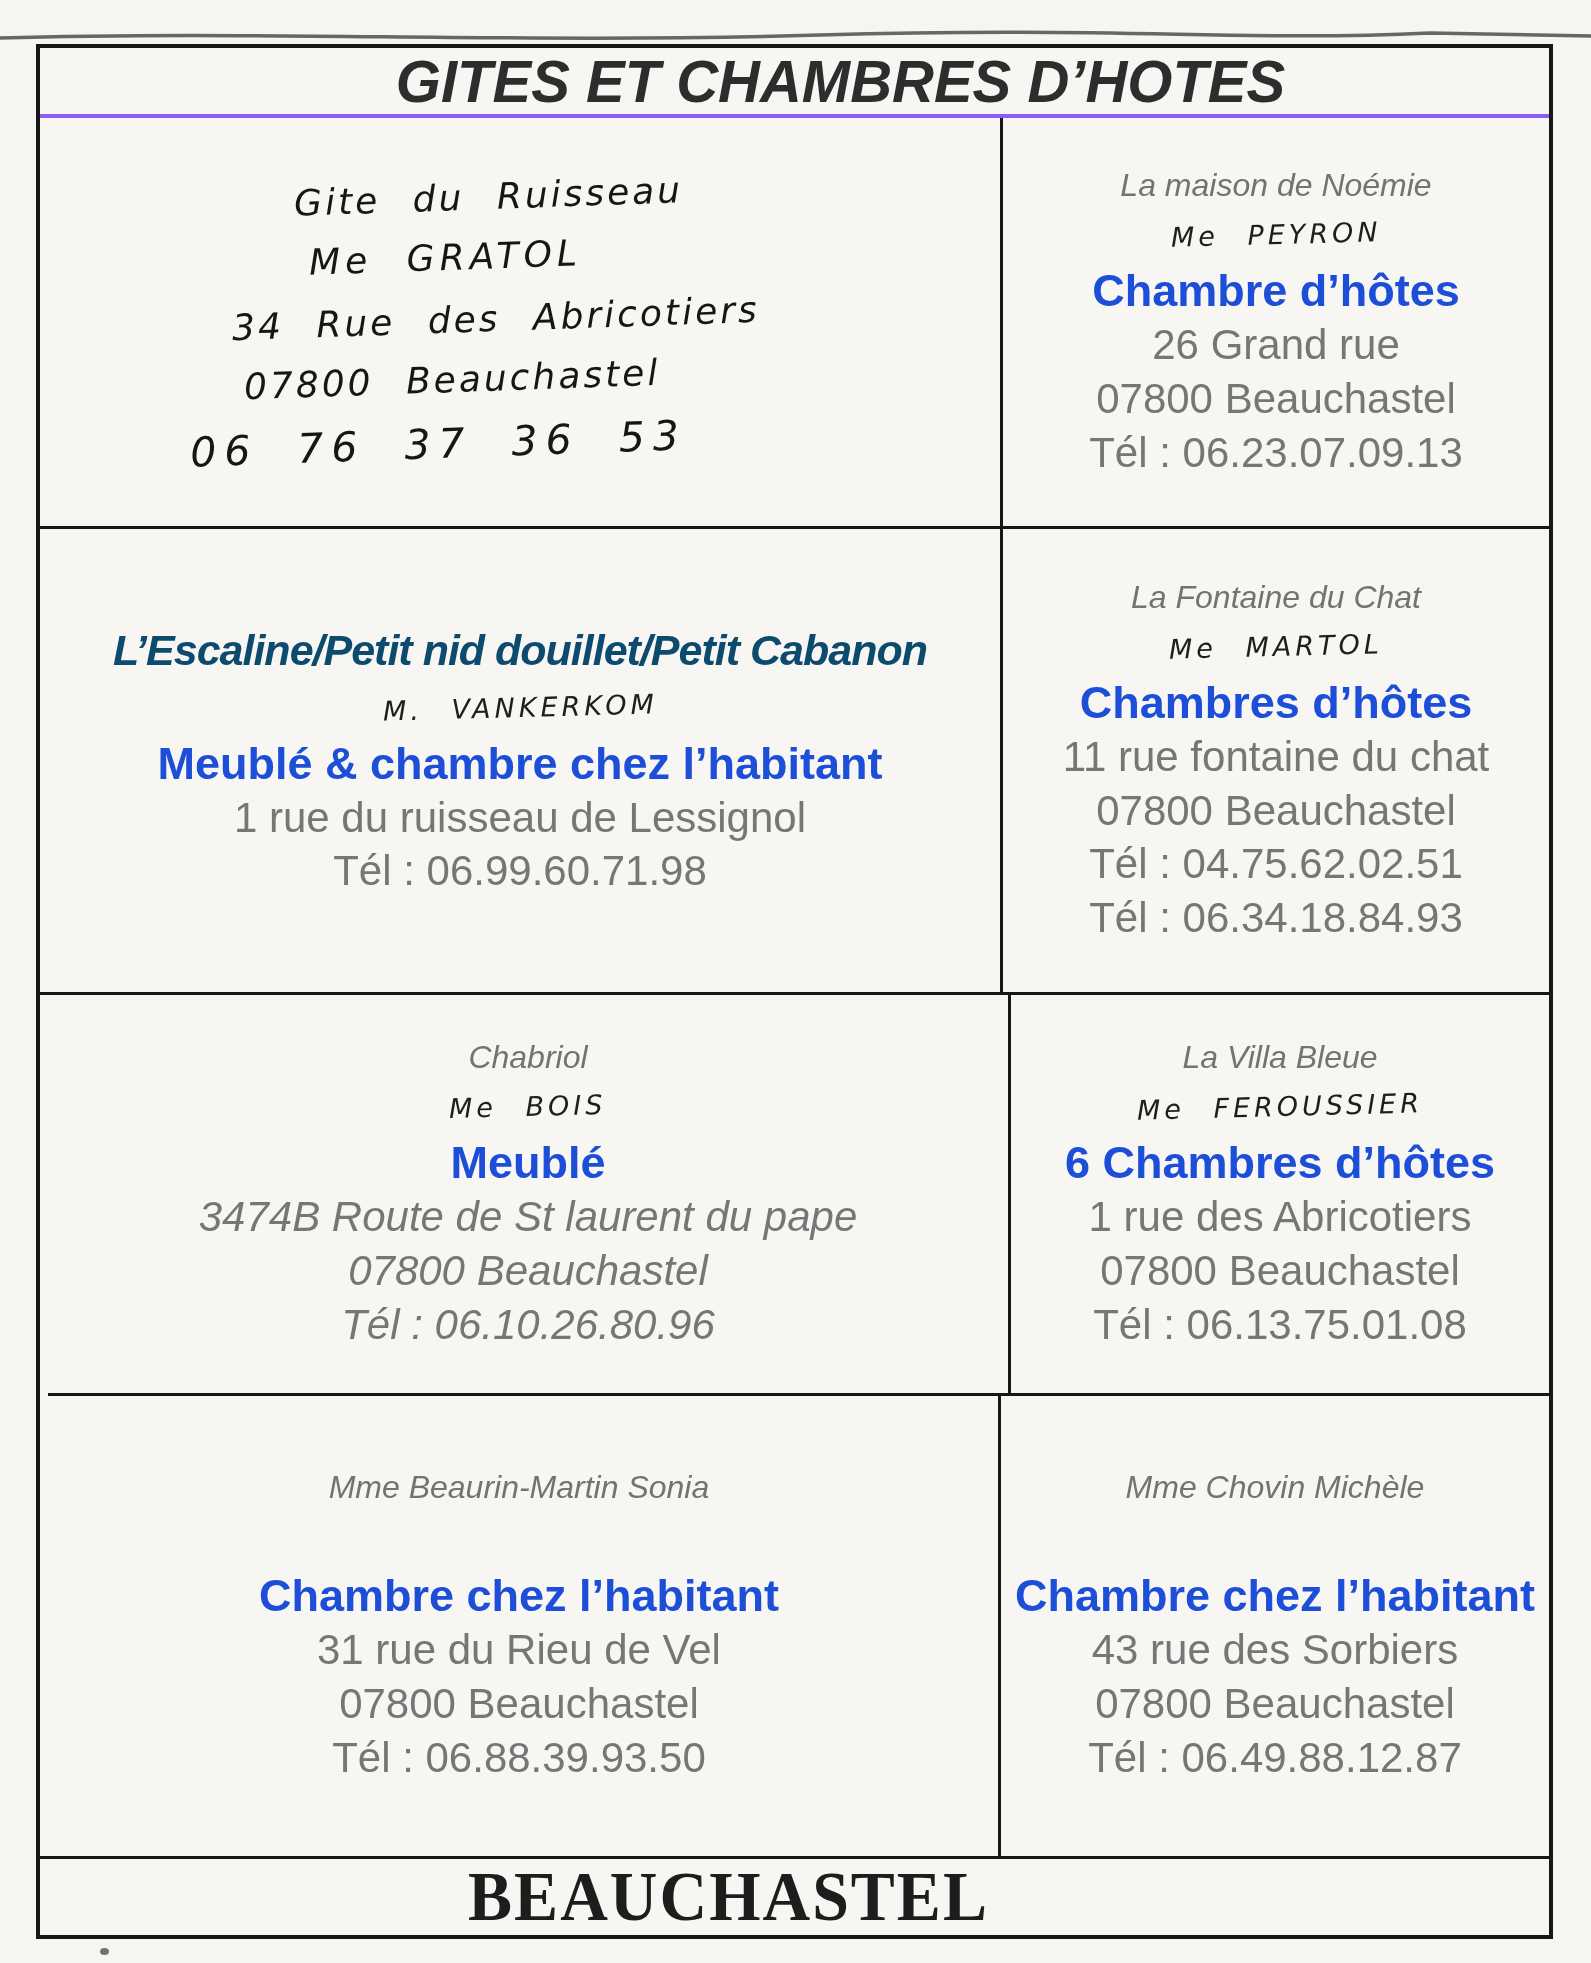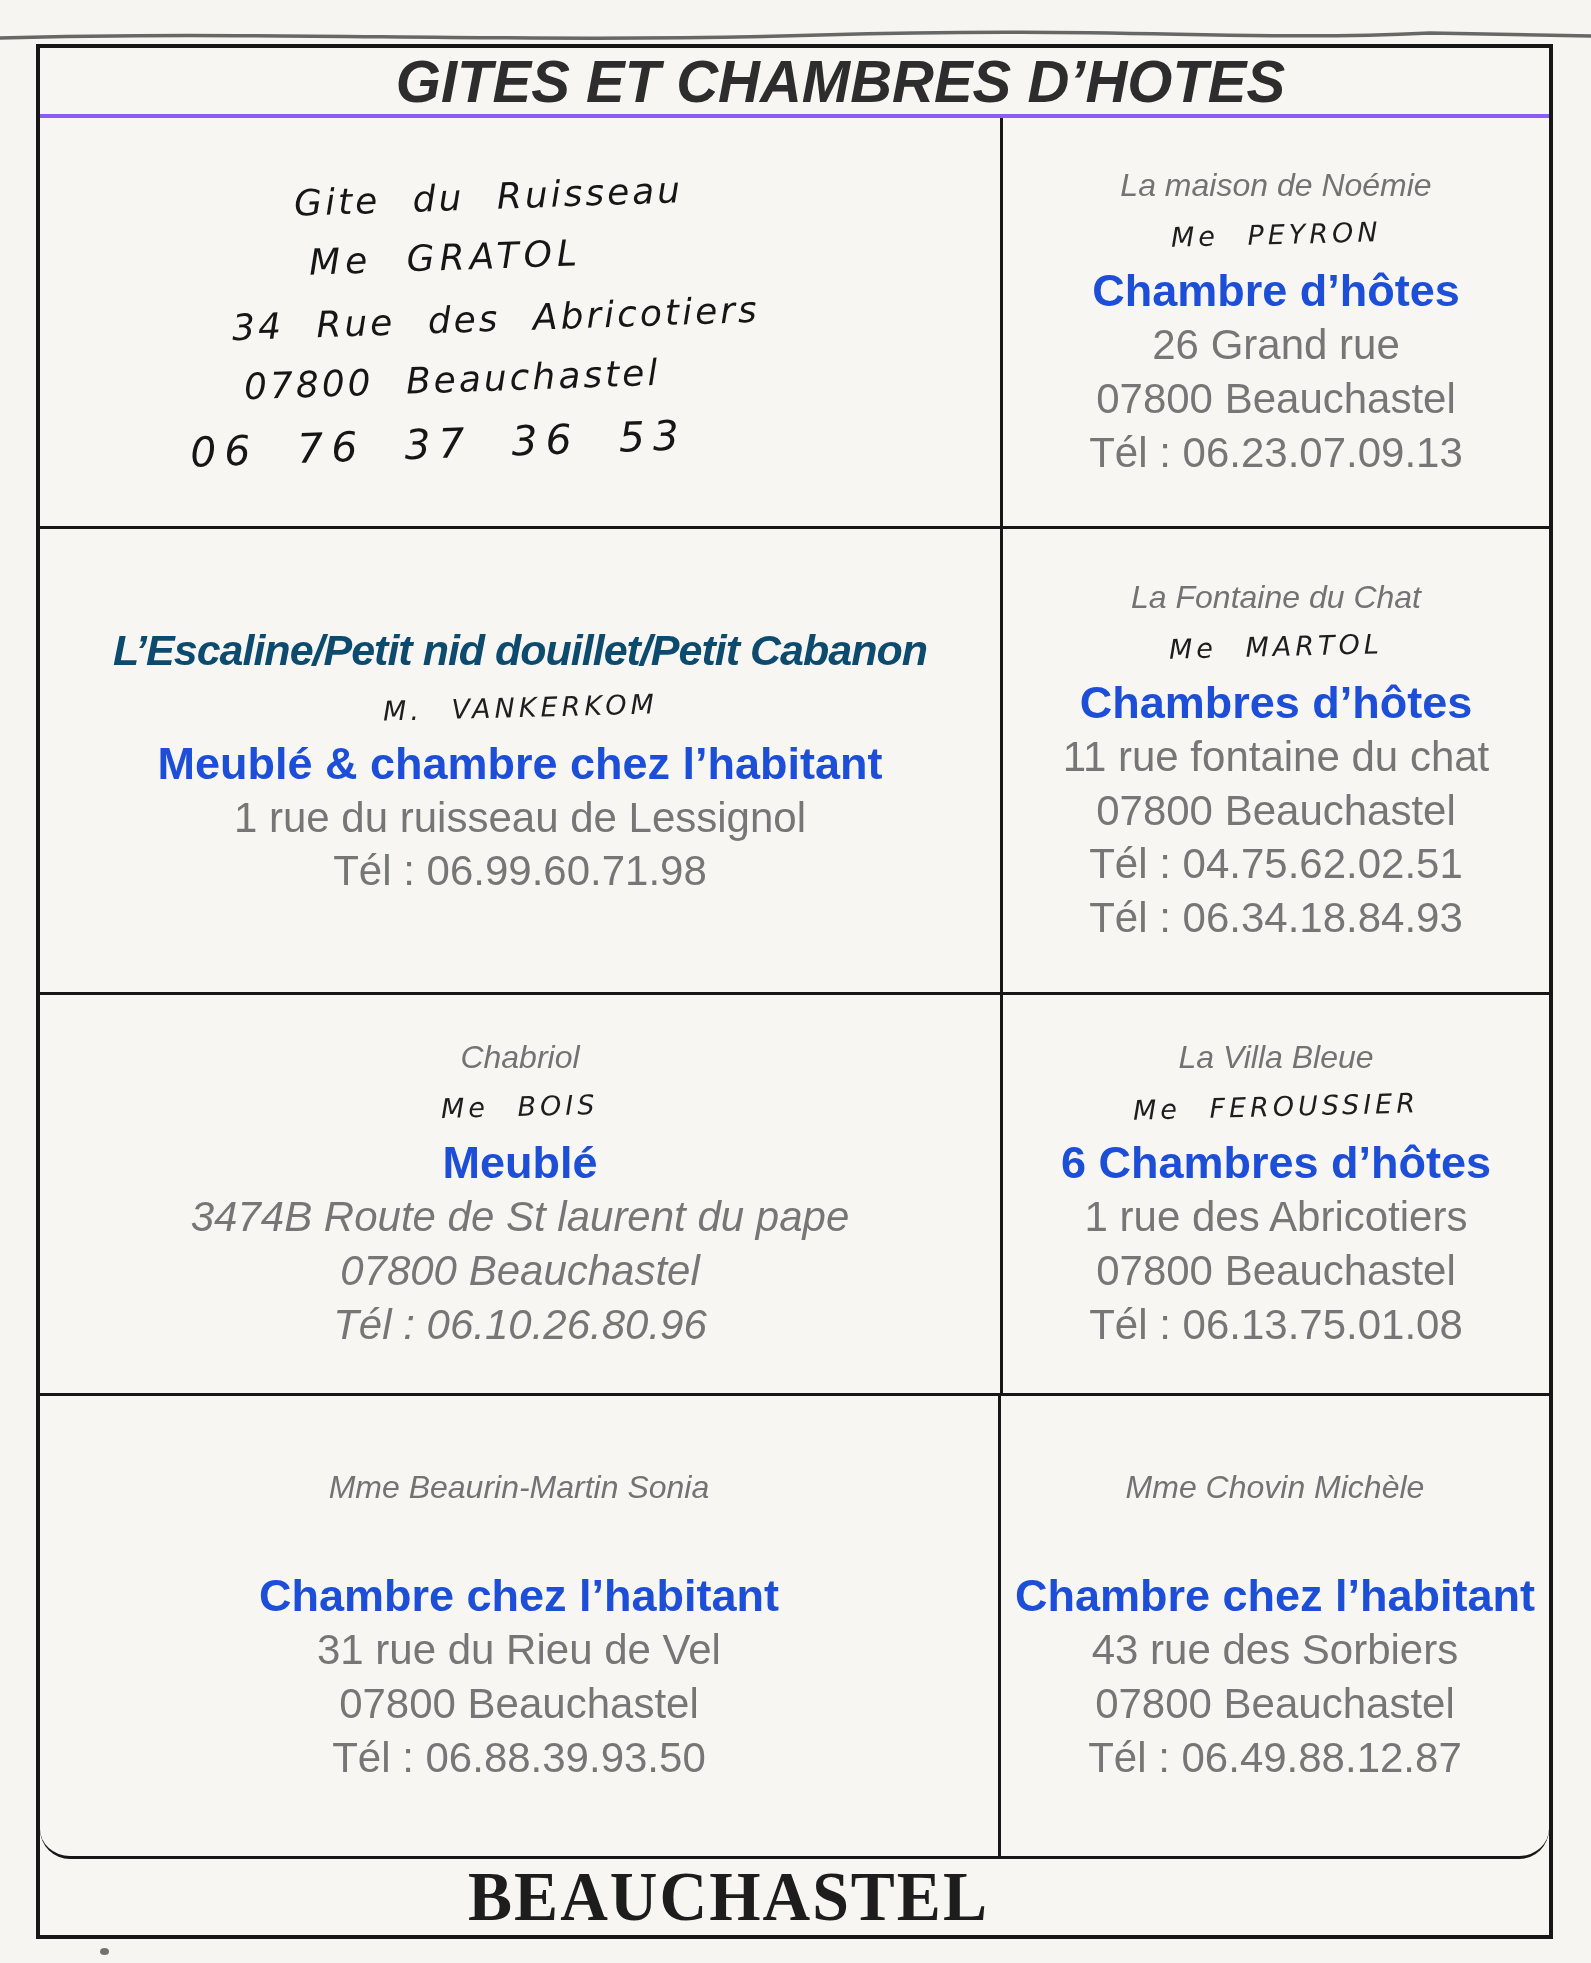--- a/index.html
+++ b/index.html
@@ -29,22 +29,22 @@
   .doc-header .title {
     font-style:italic; font-weight:700;
     font-size:58px; letter-spacing:0px;
     color:#2d2d2d;
     transform:translateX(46px) scaleY(1.02);
     white-space:nowrap;
   }
   .doc-row { display:flex; border-bottom:3px solid #171717; }
   .row-1 { height:413px; }
   .row-2 { height:468px; }
-  .row-3 { height:402px; }
-  .row-4 { height:465px;border-radius:30px; }
+  .row-3 { height:402px;margin-left:8px; }
+  .row-4 { height:465px; }
   .cell {
     display:flex; flex-direction:column;
     align-items:center; justify-content:center;
     text-align:center; padding:6px 14px;
   }
   .cell-left  { width:963px; border-right:3px solid #171717; }
   .cell-right { flex:1; }
 
   .entry-name {
     font-style:italic; color:#737373;

